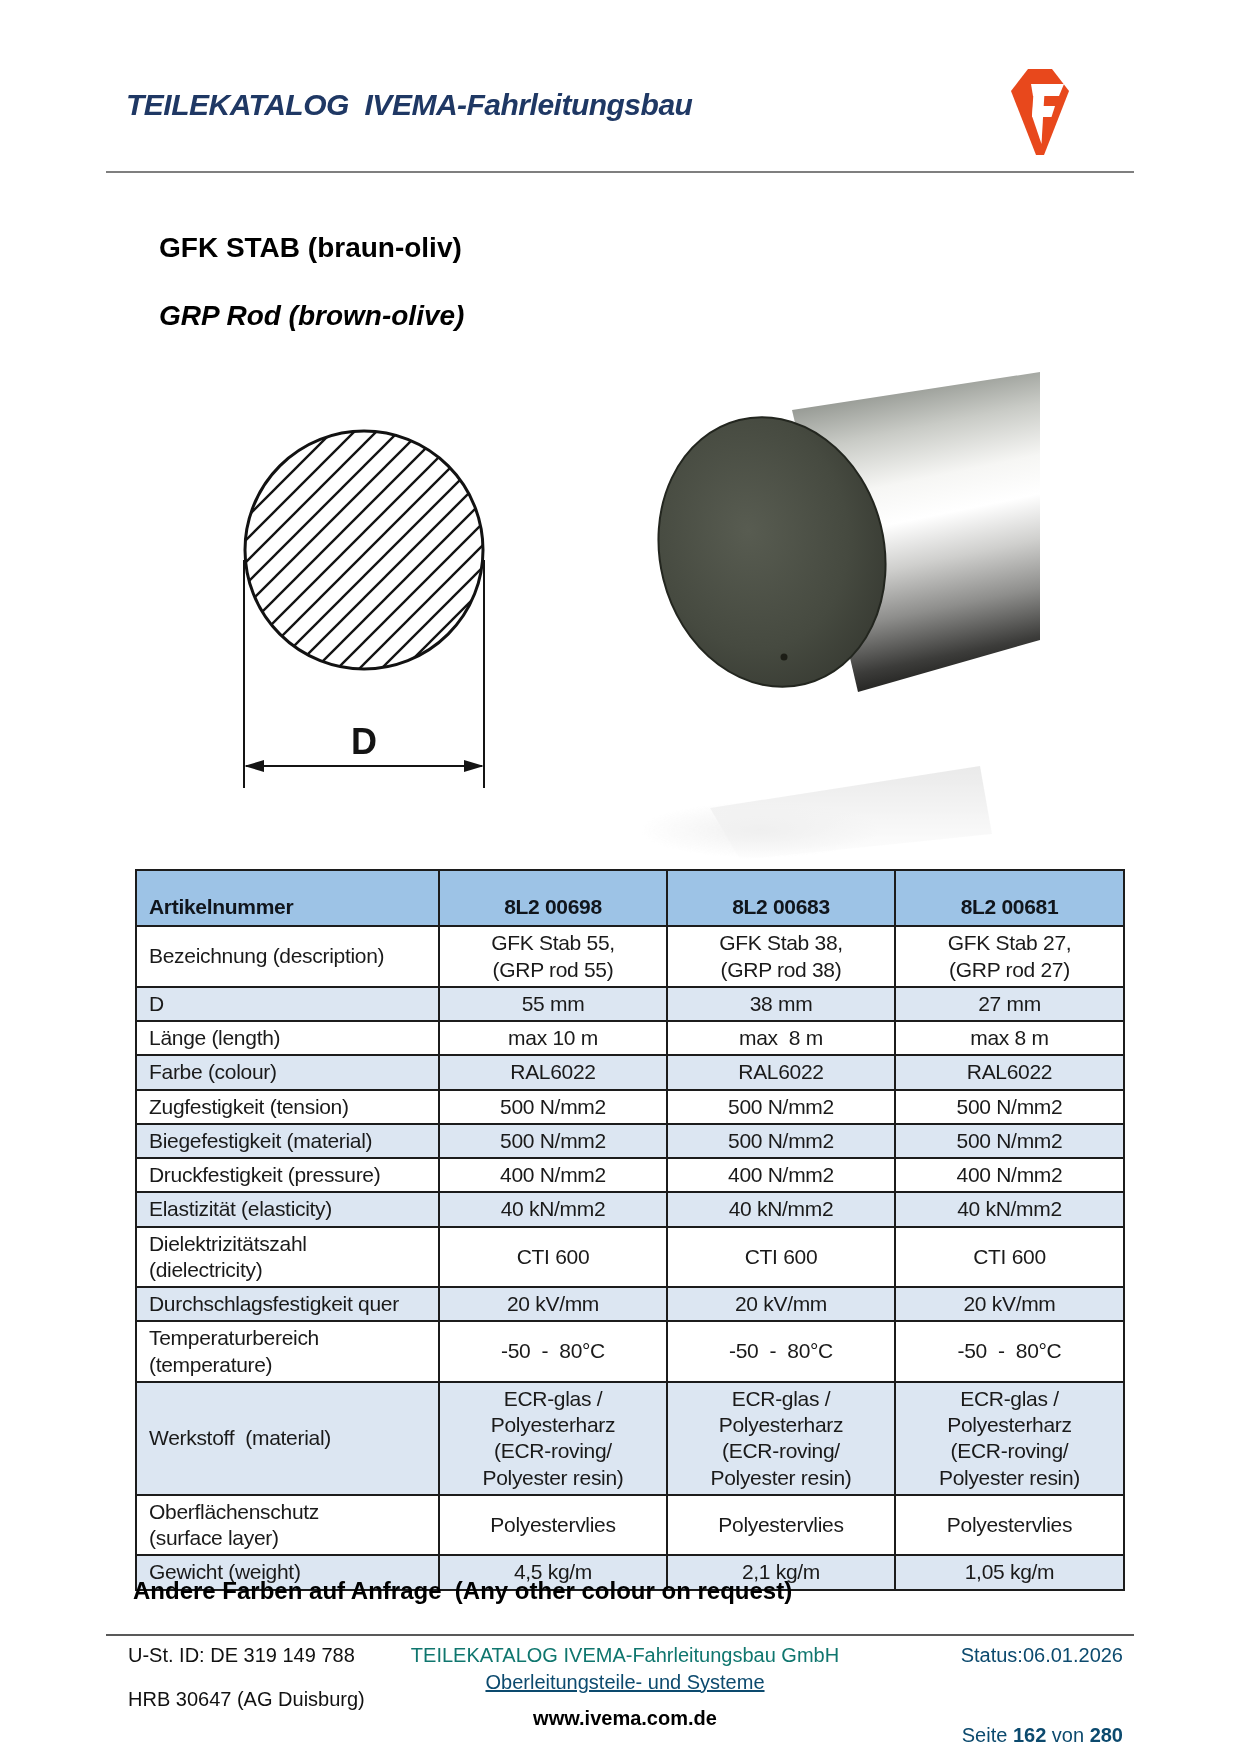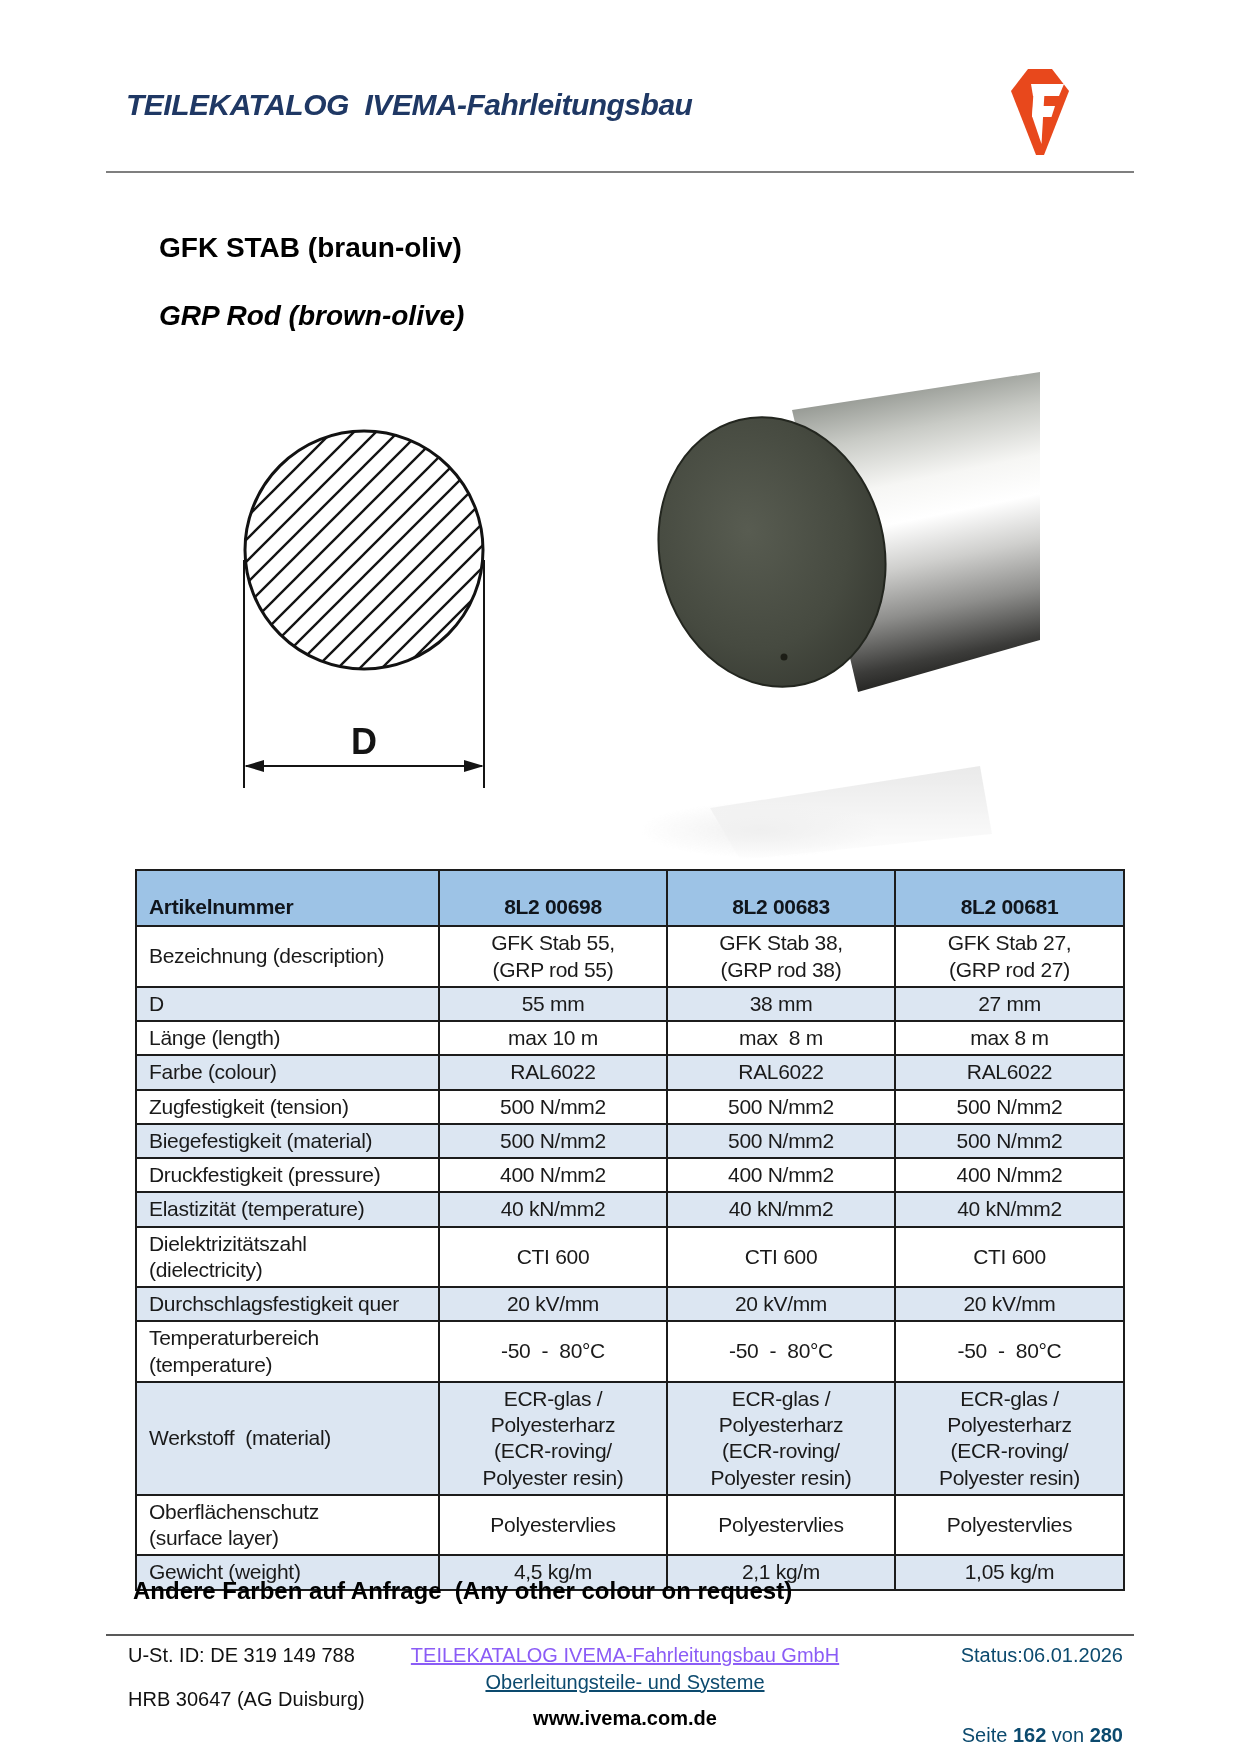--- a/index.html
+++ b/index.html
@@ -24,21 +24,21 @@
   table.spec thead .lbl{font-weight:bold;}
   tr.shaded th,tr.shaded td{background:#DCE6F2;}
   tr.plain th,tr.plain td{background:#ffffff;}
 
   .note{left:133px;top:1577px;font-size:24px;font-weight:bold;color:#000;white-space:pre;}
   .footer-rule{left:106px;top:1634px;width:1028px;height:2px;background:#595959;}
 
   .footer-left{left:128px;top:1642px;font-size:20px;line-height:26px;color:#111;}
   .footer-left .l2{margin-top:18px;}
   .footer-center{left:380px;top:1642px;width:490px;text-align:center;font-size:20px;line-height:26px;}
-  .footer-center .link{color:#8b5cf6;text-decoration:underline;}
+  .footer-center .link{color:#0f766e;}
   .footer-center .sub{color:#0c4a6e;margin-top:1px;text-decoration:underline;}
   .footer-center .web{color:#000;font-weight:bold;margin-top:10px;}
   .footer-right{left:880px;top:1642px;width:243px;text-align:right;font-size:20px;line-height:26px;color:#0c4a6e;}
   .footer-right .pageline{margin-top:54px;white-space:pre;}
   .footer-right .b{font-weight:bold;}
 </style>
 </head>
 <body>
 
 <div class="page">
@@ -164,21 +164,21 @@
         <td class="val">500 N/mm2</td>
         <td class="val">500 N/mm2</td>
       </tr>
       <tr class="plain">
         <th class="lbl">Druckfestigkeit (pressure)</th>
         <td class="val">400 N/mm2</td>
         <td class="val">400 N/mm2</td>
         <td class="val">400 N/mm2</td>
       </tr>
       <tr class="shaded">
-        <th class="lbl">Elastizität (temperature)</th>
+        <th class="lbl">Elastizität (elasticity)</th>
         <td class="val">40 kN/mm2</td>
         <td class="val">40 kN/mm2</td>
         <td class="val">40 kN/mm2</td>
       </tr>
       <tr class="plain">
         <th class="lbl">Dielektrizitätszahl
 (dielectricity)</th>
         <td class="val">CTI 600</td>
         <td class="val">CTI 600</td>
         <td class="val">CTI 600</td>

